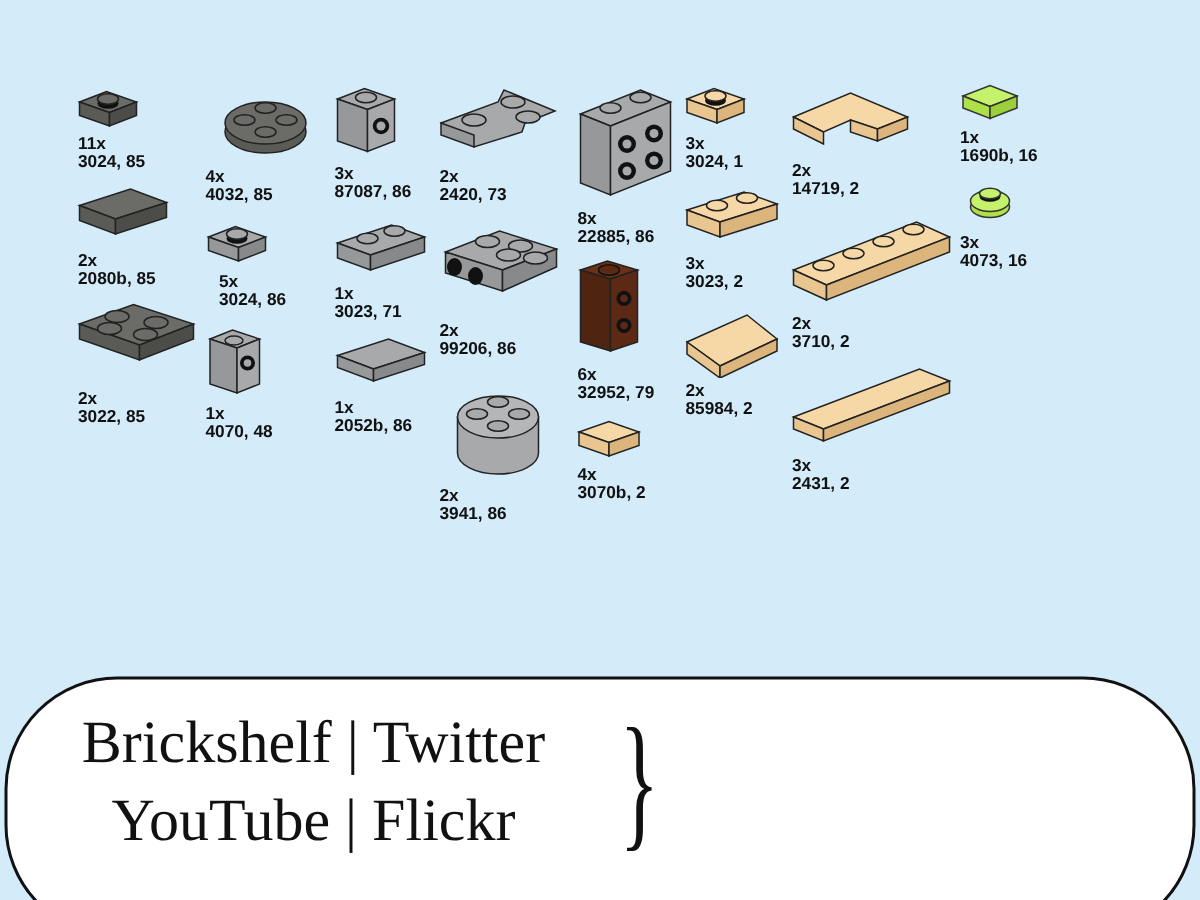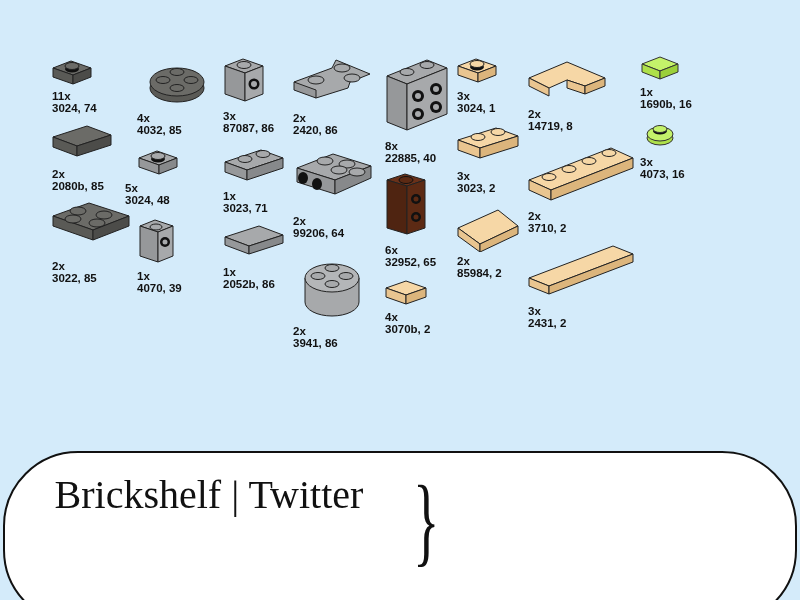--- a/index.html
+++ b/index.html
@@ -22,21 +22,21 @@
     <svg width="42" height="30">
         <polygon points="2,10 20,3 40,10 22,17" fill="#6b6b67" stroke="#222"></polygon>
         <polygon points="2,10 22,17 22,26 2,19" fill="#5a5a56" stroke="#222"></polygon>
         <polygon points="22,17 40,10 40,19 22,26" fill="#4c4c49" stroke="#222"></polygon>
         <ellipse cx="21" cy="11" rx="7" ry="3.5" fill="#111"></ellipse>
         <ellipse cx="21" cy="8" rx="7" ry="3.5" fill="#6b6b67" stroke="#222"></ellipse>
       </svg>
   </div>
   <div class="lbl" style="left:52px;top:90px">
       <div>11x</div>
-      <div>3024, 74</div>
+      <div>3024, 85</div>
     </div>
 
   <div class="part" style="left:51px;top:124px">
     <svg width="62" height="40">
         <polygon points="2,13 36,2 60,11 26,22" fill="#6b6b67" stroke="#222"></polygon>
         <polygon points="2,13 26,22 26,32 2,23" fill="#5a5a56" stroke="#222"></polygon>
         <polygon points="26,22 60,11 60,21 26,32" fill="#4c4c49" stroke="#222"></polygon>
       </svg>
   </div>
   <div class="lbl" style="left:52px;top:168px">
@@ -81,38 +81,38 @@
 
   <div class="part" style="left:137px;top:148px">
     <svg width="42" height="30">
         <polygon points="2,10 20,3 40,10 22,17" fill="#a7a9ab" stroke="#222"></polygon>
         <polygon points="2,10 22,17 22,26 2,19" fill="#96989a" stroke="#222"></polygon>
         <polygon points="22,17 40,10 40,19 22,26" fill="#87898b" stroke="#222"></polygon>
         <ellipse cx="21" cy="11" rx="7" ry="3.5" fill="#111"></ellipse>
         <ellipse cx="21" cy="8" rx="7" ry="3.5" fill="#a7a9ab" stroke="#222"></ellipse>
       </svg>
   </div>
-  <div class="lbl" style="left:125px;top:182px">
+  <div class="lbl" style="left:146px;top:182px">
       <div>5x</div>
-      <div>3024, 48</div>
+      <div>3024, 86</div>
     </div>
 
   <div class="part" style="left:137px;top:218px">
     <svg width="42" height="48">
         <polygon points="3,8 18,2 36,8 21,14" fill="#a7a9ab" stroke="#222"></polygon>
         <polygon points="3,8 21,14 21,44 3,38" fill="#96989a" stroke="#222"></polygon>
         <polygon points="21,14 36,8 36,38 21,44" fill="#a7a9ab" stroke="#222"></polygon>
         <ellipse cx="19" cy="9" rx="6" ry="3" fill="#a7a9ab" stroke="#222"></ellipse>
         <circle cx="28" cy="24" r="5" fill="#111"></circle>
         <circle cx="28" cy="24" r="2.5" fill="#a7a9ab"></circle>
       </svg>
   </div>
   <div class="lbl" style="left:137px;top:270px">
       <div>1x</div>
-      <div>4070, 39</div>
+      <div>4070, 48</div>
     </div>
 
   <div class="part" style="left:223px;top:56px">
     <svg width="44" height="50">
         <polygon points="2,10 20,3 40,10 22,17" fill="#a7a9ab" stroke="#222"></polygon>
         <polygon points="2,10 22,17 22,45 2,38" fill="#96989a" stroke="#222"></polygon>
         <polygon points="22,17 40,10 40,38 22,45" fill="#a7a9ab" stroke="#222"></polygon>
         <ellipse cx="21" cy="9" rx="7" ry="3.5" fill="#a7a9ab" stroke="#222"></ellipse>
         <circle cx="31" cy="28" r="5.5" fill="#111"></circle>
         <circle cx="31" cy="28" r="3" fill="#a7a9ab"></circle>
@@ -157,21 +157,21 @@
         <polygon points="2,24 24,32 24,40 2,32" fill="#96989a" stroke="#222"></polygon>
         <g fill="#a7a9ab" stroke="#222">
           <ellipse cx="24" cy="22" rx="8" ry="4"></ellipse>
           <ellipse cx="50" cy="10" rx="8" ry="4"></ellipse>
           <ellipse cx="60" cy="20" rx="8" ry="4"></ellipse>
         </g>
       </svg>
   </div>
   <div class="lbl" style="left:293px;top:112px">
       <div>2x</div>
-      <div>2420, 86</div>
+      <div>2420, 73</div>
     </div>
 
   <div class="part" style="left:295px;top:150px">
     <svg width="80" height="48">
         <polygon points="2,18 38,4 76,16 40,30" fill="#a7a9ab" stroke="#222"></polygon>
         <polygon points="2,18 40,30 40,44 2,32" fill="#96989a" stroke="#222"></polygon>
         <polygon points="40,30 76,16 76,28 40,44" fill="#87898b" stroke="#222"></polygon>
         <g fill="#a7a9ab" stroke="#222">
           <ellipse cx="30" cy="11" rx="8" ry="4"></ellipse>
           <ellipse cx="52" cy="14" rx="8" ry="4"></ellipse>
@@ -179,21 +179,21 @@
           <ellipse cx="62" cy="22" rx="8" ry="4"></ellipse>
         </g>
         <g fill="#111">
           <ellipse cx="8" cy="28" rx="5" ry="6"></ellipse>
           <ellipse cx="22" cy="34" rx="5" ry="6"></ellipse>
         </g>
       </svg>
   </div>
   <div class="lbl" style="left:293px;top:215px">
       <div>2x</div>
-      <div>99206, 64</div>
+      <div>99206, 86</div>
     </div>
 
   <div class="part" style="left:302px;top:258px">
     <svg width="60" height="62">
         <path d="M3,20 L3,44 A27,14 0 0 0 57,44 L57,20 Z" fill="#a7a9ab" stroke="#222"></path>
         <ellipse cx="30" cy="20" rx="27" ry="14" fill="#b4b6b8" stroke="#222"></ellipse>
         <g fill="#a7a9ab" stroke="#222">
           <ellipse cx="30" cy="10" rx="7" ry="3.5"></ellipse>
           <ellipse cx="16" cy="18" rx="7" ry="3.5"></ellipse>
           <ellipse cx="44" cy="18" rx="7" ry="3.5"></ellipse>
@@ -224,42 +224,42 @@
         <g fill="#a7a9ab">
           <circle cx="33" cy="40" r="3"></circle>
           <circle cx="51" cy="33" r="3"></circle>
           <circle cx="33" cy="58" r="3"></circle>
           <circle cx="51" cy="51" r="3"></circle>
         </g>
       </svg>
   </div>
   <div class="lbl" style="left:385px;top:140px">
       <div>8x</div>
-      <div>22885, 40</div>
+      <div>22885, 86</div>
     </div>
 
   <div class="part" style="left:385px;top:172px">
     <svg width="44" height="66">
         <polygon points="2,8 20,2 40,8 22,14" fill="#6a3119" stroke="#222"></polygon>
         <polygon points="2,8 22,14 22,62 2,56" fill="#4f2411" stroke="#222"></polygon>
         <polygon points="22,14 40,8 40,56 22,62" fill="#5c2a14" stroke="#222"></polygon>
         <ellipse cx="21" cy="8" rx="7" ry="3.5" fill="#5c2a14" stroke="#111"></ellipse>
         <g fill="#111">
           <circle cx="31" cy="27" r="5"></circle>
           <circle cx="31" cy="45" r="5"></circle>
         </g>
         <g fill="#5c2a14">
           <circle cx="31" cy="27" r="2.5"></circle>
           <circle cx="31" cy="45" r="2.5"></circle>
         </g>
       </svg>
   </div>
   <div class="lbl" style="left:385px;top:244px">
       <div>6x</div>
-      <div>32952, 65</div>
+      <div>32952, 79</div>
     </div>
 
   <div class="part" style="left:384px;top:278px">
     <svg width="44" height="32">
         <polygon points="2,10 22,3 42,10 22,17" fill="#f6d7a6" stroke="#222"></polygon>
         <polygon points="2,10 22,17 22,26 2,19" fill="#e9c590" stroke="#222"></polygon>
         <polygon points="22,17 42,10 42,19 22,26" fill="#dcb57c" stroke="#222"></polygon>
       </svg>
   </div>
   <div class="lbl" style="left:385px;top:311px">
@@ -312,21 +312,21 @@
   <div class="part" style="left:527px;top:58px">
     <svg width="80" height="46">
         <polygon points="2,20 40,4 78,20 58,28 40,22 22,30" fill="#f6d7a6" stroke="#222"></polygon>
         <polygon points="2,20 22,30 22,38 2,28" fill="#e9c590" stroke="#222"></polygon>
         <polygon points="40,22 58,28 58,36 40,30" fill="#e9c590" stroke="#222"></polygon>
         <polygon points="58,28 78,20 78,28 58,36" fill="#dcb57c" stroke="#222"></polygon>
       </svg>
   </div>
   <div class="lbl" style="left:528px;top:108px">
       <div>2x</div>
-      <div>14719, 8</div>
+      <div>14719, 2</div>
     </div>
 
   <div class="part" style="left:527px;top:144px">
     <svg width="108" height="60">
         <polygon points="2,36 84,4 106,14 24,46" fill="#f6d7a6" stroke="#222"></polygon>
         <polygon points="2,36 24,46 24,56 2,46" fill="#e9c590" stroke="#222"></polygon>
         <polygon points="24,46 106,14 106,24 24,56" fill="#dcb57c" stroke="#222"></polygon>
         <g fill="#f6d7a6" stroke="#222">
           <ellipse cx="22" cy="33" rx="7" ry="3.5"></ellipse>
           <ellipse cx="42" cy="25" rx="7" ry="3.5"></ellipse>
@@ -375,15 +375,16 @@
   <div class="lbl" style="left:640px;top:156px">
       <div>3x</div>
       <div>4073, 16</div>
     </div>
 
 </div>
 
 <div class="banner">
   <div class="links">
     <div>Brickshelf | Twitter</div>
+    <div>YouTube | Flickr</div>
   </div>
   <div class="brace">}</div>
 </div>
 
 </body></html>

